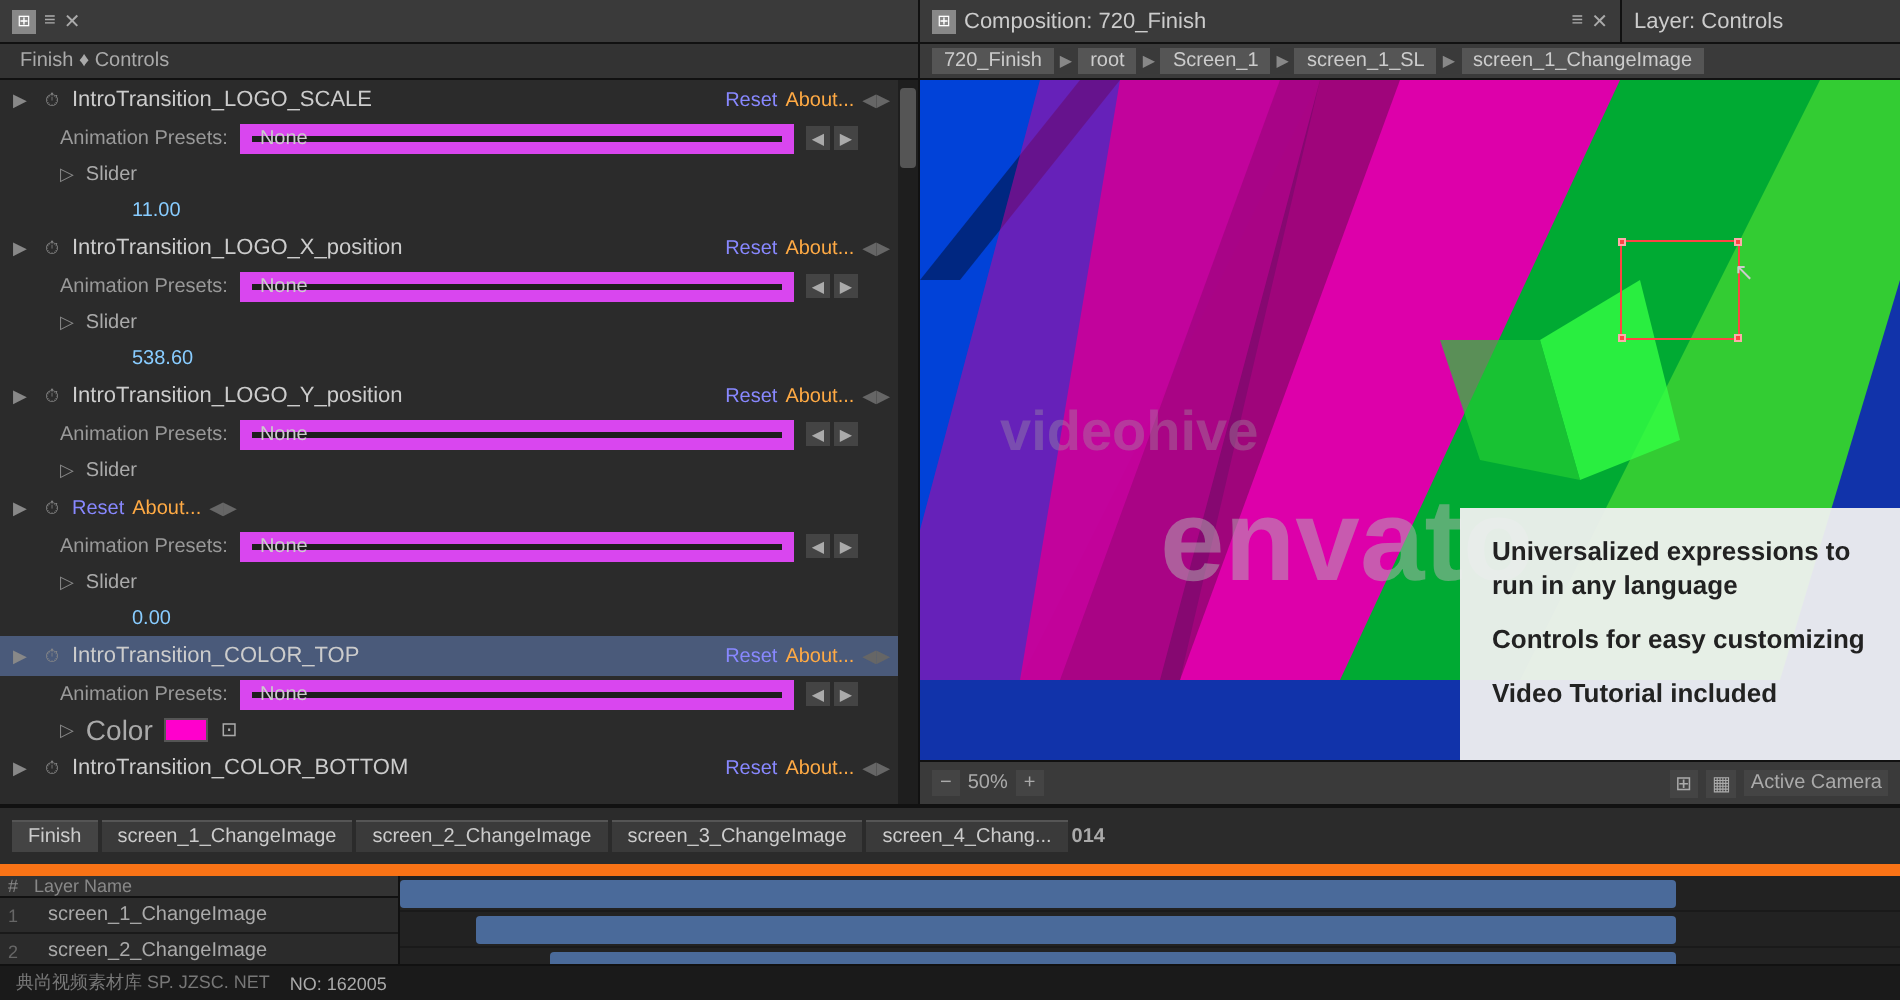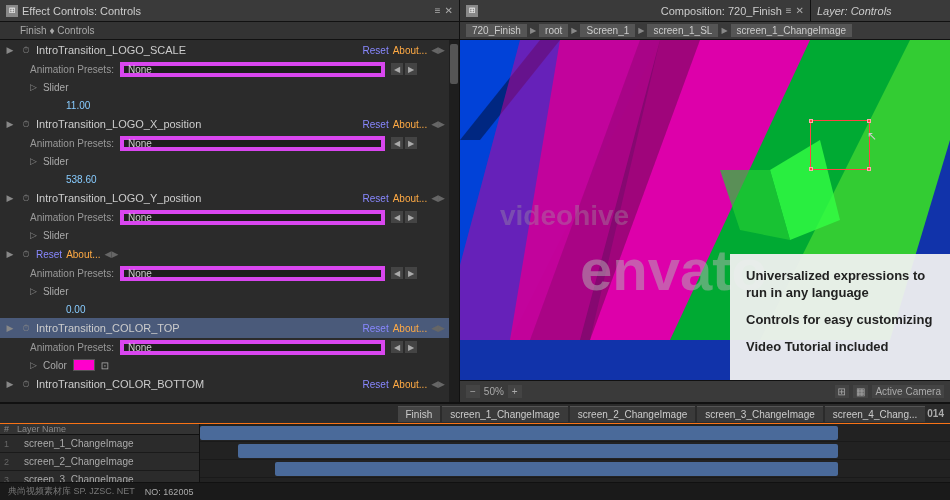--- a/index.html
+++ b/index.html
@@ -59,21 +59,21 @@
       color: #aaa;
       font-size: 10px;
       cursor: pointer;
     }
 
     .breadcrumb {
       background: #333;
       height: 18px;
       display: flex;
       align-items: center;
-      padding: 0 20px;
+      padding: 0 10px;
       border-bottom: 1px solid #111;
       color: #aaa;
       font-size: 10px;
       gap: 4px;
     }
 
     .controls-list {
       flex: 1;
       overflow-y: auto;
       overflow-x: hidden;
@@ -124,33 +124,33 @@
     }
     .row-arrow {
       color: #666;
       font-size: 9px;
     }
 
     .preset-row {
       display: flex;
       align-items: center;
       height: 18px;
-      padding: 0 32px 0 30px;
+      padding: 0 20px 0 30px;
       gap: 6px;
       background: #2b2b2b;
     }
     .preset-label {
       color: #999;
       font-size: 10px;
       white-space: nowrap;
     }
     .preset-dropdown {
       flex: 1;
       background: #1e1e1e;
-      border: 4px solid #d946ef;
+      border: 6px solid #d946ef;
       color: #ccc;
       font-size: 10px;
       height: 15px;
       display: flex;
       align-items: center;
       padding: 0 4px;
     }
     .preset-icons {
       display: flex;
       align-items: center;
@@ -226,32 +226,30 @@
       display: flex;
       align-items: center;
       padding: 0 6px;
       height: 22px;
       gap: 4px;
     }
     .comp-header-title {
       color: #ccc;
       font-size: 11px;
       flex: 1;
-      text-align: right;
     }
     .layer-header {
       display: flex;
       align-items: center;
       padding: 0 6px;
       height: 22px;
     }
     .layer-header-title {
       color: #ccc;
       font-size: 11px;
-      font-style: italic;
     }
 
     .comp-breadcrumb {
       background: #3a3a3a;
       height: 18px;
       display: flex;
       align-items: center;
       padding: 0 6px;
       border-bottom: 1px solid #111;
       color: #ccc;
@@ -363,24 +361,23 @@
       border-top: 2px solid #111;
       display: flex;
       flex-direction: column;
       overflow: hidden;
     }
     .timeline-header {
       height: 20px;
       background: #2b2b2b;
       display: flex;
       align-items: center;
-      padding: 0 6px;
+      padding: 14px 6px;
       gap: 6px;
-      border-bottom: 1px solid #f97316;
-      justify-content: flex-end;
+      border-bottom: 6px solid #f97316;
     }
     .timeline-tabs {
       display: flex;
       align-items: center;
       gap: 2px;
     }
     .timeline-tab {
       padding: 2px 8px;
       background: #3a3a3a;
       color: #ccc;
@@ -496,21 +493,20 @@
     }
   </style>
 </head>
 <body>
 
 <div class="top-area">
 
   <div class="left-panel">
     <div class="panel-header">
       <div class="panel-header-icon">⊞</div>
-      <span class="panel-header-title">Effect Controls: Controls</span>
       <span class="panel-header-btn">≡</span>
       <span class="panel-header-btn">✕</span>
     </div>
     <div class="breadcrumb">
       <span>Finish ♦ Controls</span>
     </div>
     <div class="panel-row-container" style="flex:1;overflow:hidden;">
       <div class="controls-list" id="controls-list">
 
       <div class="control-row">
@@ -615,21 +611,21 @@
           <div class="preset-row">
     <span class="preset-label">Animation Presets:</span>
     <div class="preset-dropdown">None</div>
     <div class="preset-icons">
       <div class="preset-icon-btn">◀</div>
       <div class="preset-icon-btn">▶</div>
     </div>
   </div>
           <div class="color-row">
       <span class="color-icon">▷</span>
-      <span style="color:#aaa;font-size:10px;">Color</span>
+      <span style="color:#aaa;font-size:14px;">Color</span>
       <div class="color-swatch" style="background:#ff00cc;"></div>
       <span class="color-eyedropper">⊡</span>
     </div>
           <div class="control-row">
     <span class="row-icon">▶</span>
     <span class="row-icon" style="color:#888;">⏱</span>
     <span class="row-label">IntroTransition_COLOR_BOTTOM</span>
     <span class="row-reset">Reset</span>
     <span class="row-about">About...</span>
     <span class="row-arrow">◀▶</span>

